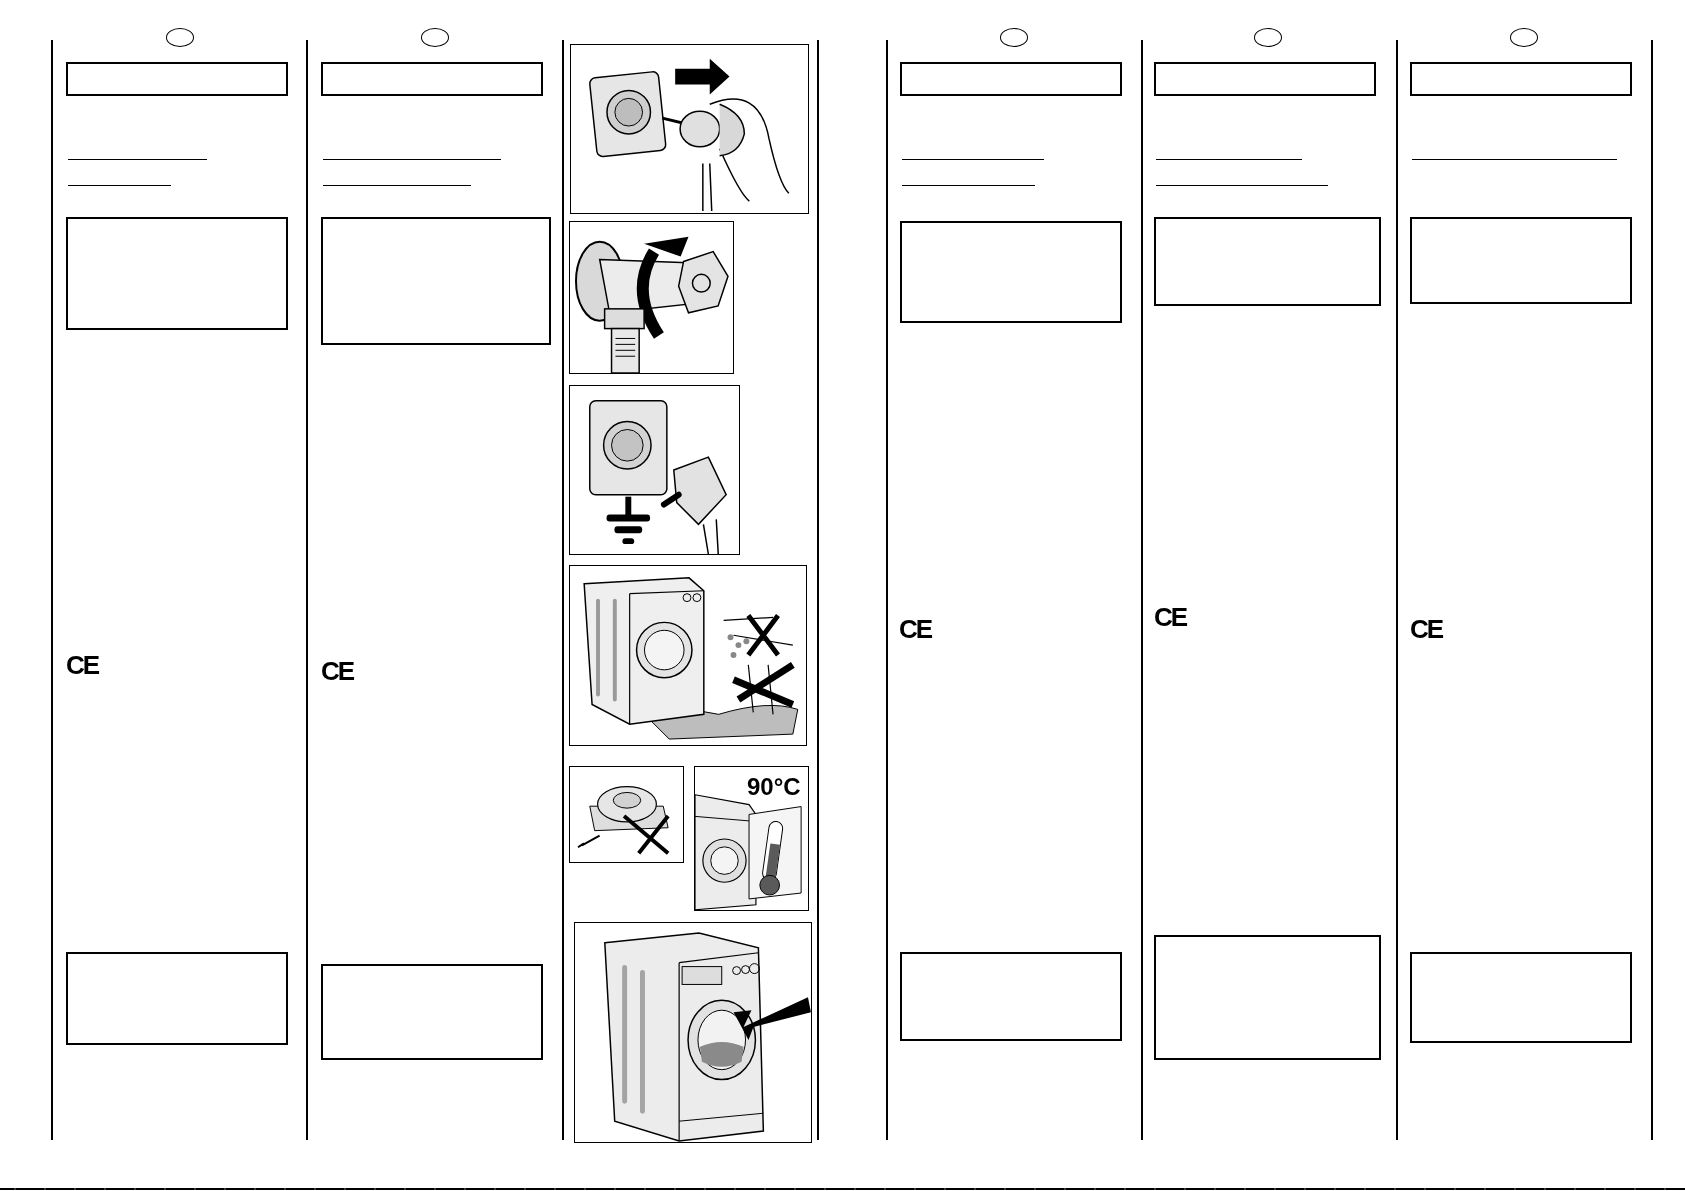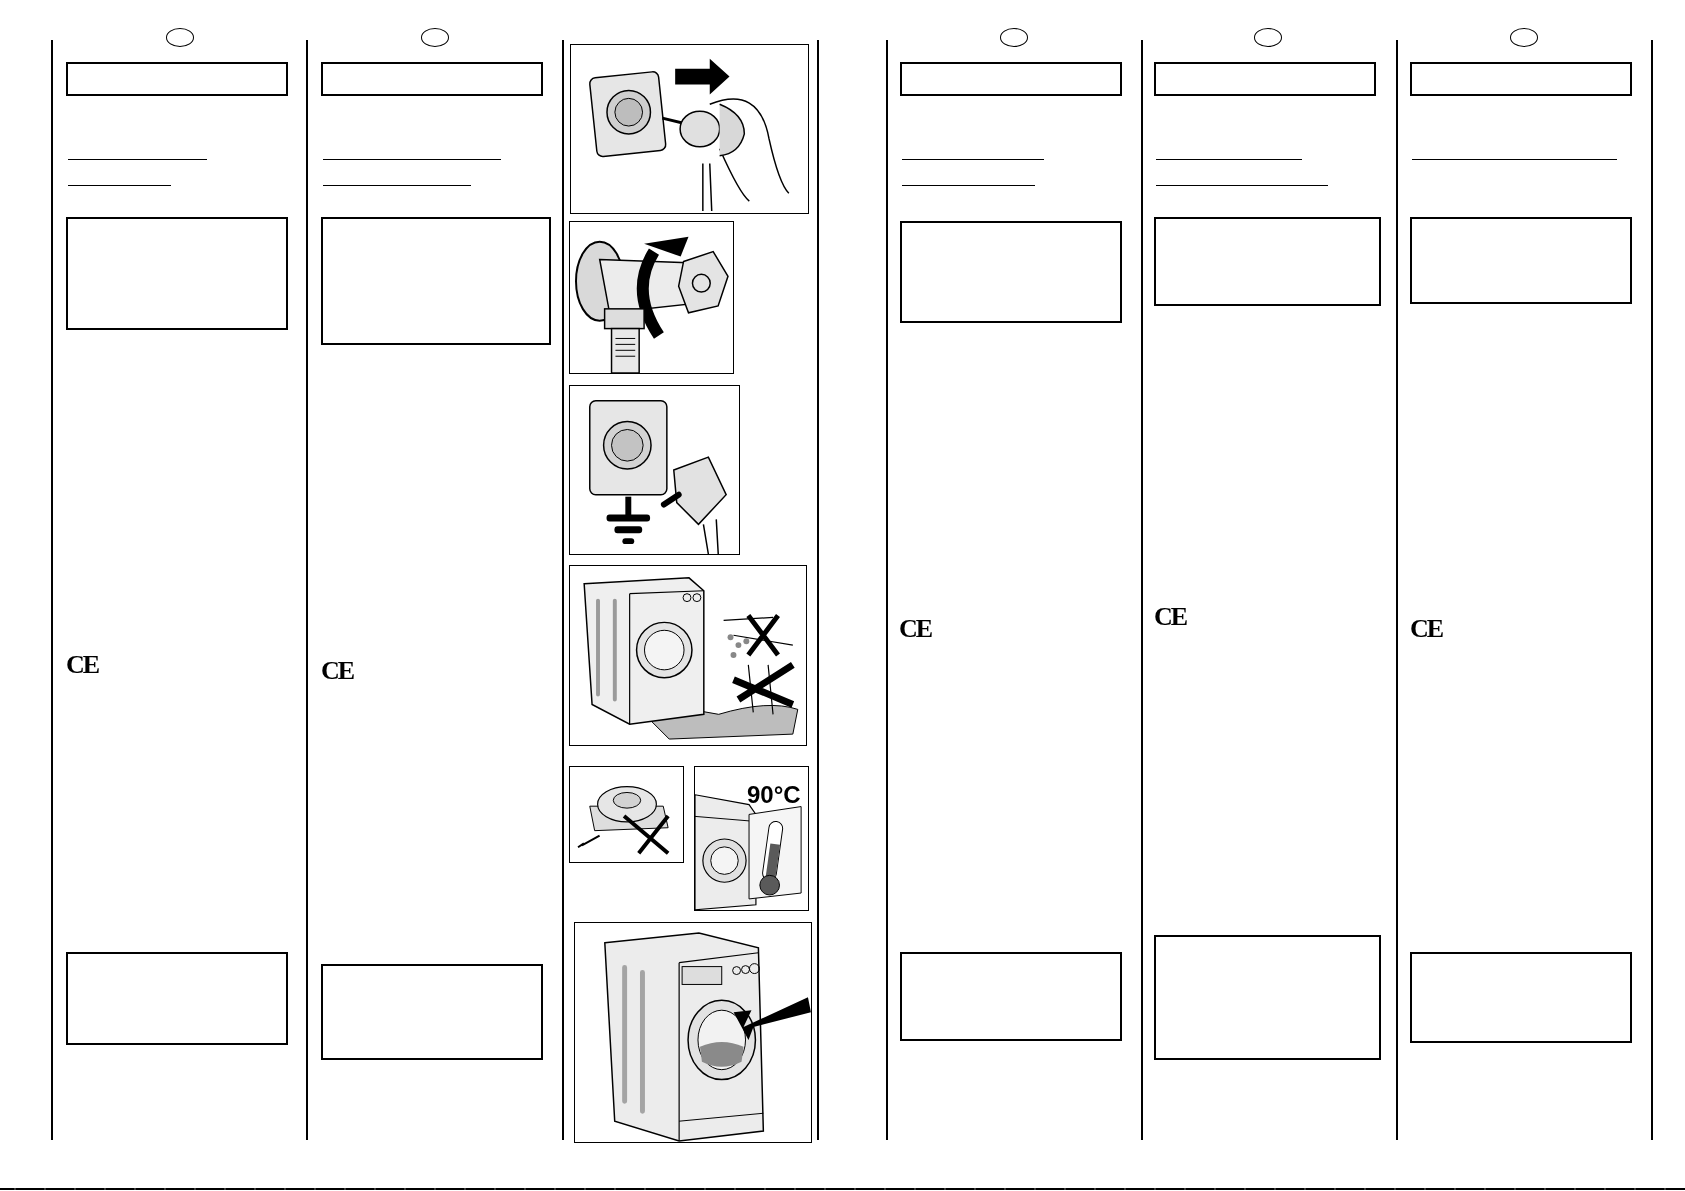--- a/index.html
+++ b/index.html
@@ -1,24 +1,24 @@
 <!DOCTYPE html>
 <html><head>
 <meta charset="utf-8">
 <style>
   html,body{margin:0;padding:0;background:#fff;}
   body{width:1685px;height:1191px;position:relative;overflow:hidden;font-family:"Liberation Sans",sans-serif;}
   .vline{position:absolute;width:2px;background:#000;}
   .oval{position:absolute;width:28px;height:19px;border:1px solid #000;border-radius:50%;box-sizing:border-box;}
   .box{position:absolute;border:2px solid #000;box-sizing:border-box;}
   .uline{position:absolute;height:1px;background:#000;}
-  .ce{position:absolute;font-family:Liberation Serif, serif;font-weight:bold;font-size:26px;letter-spacing:-2px;color:#000;line-height:1;}
+  .ce{position:absolute;font-family:Liberation Sans, sans-serif;font-weight:bold;font-size:26px;letter-spacing:-2px;color:#000;line-height:1;}
   .illus{position:absolute;border:1px solid #000;box-sizing:border-box;background:#fff;overflow:hidden;}
   .illus svg{width:100%;height:100%;display:block;}
-  .temp-label{position:absolute;font-family:"Liberation Sans",sans-serif;font-weight:bold;font-size:24px;color:#000;margin-top:8px;}
+  .temp-label{position:absolute;font-family:"Liberation Sans",sans-serif;font-weight:bold;font-size:24px;color:#000;}
   .bottom-rule{position:absolute;left:0;top:1188px;width:1685px;height:2px;background:repeating-linear-gradient(90deg,#000 0 14px,#3a3a3a 14px 16px,#000 16px 30px);}
 </style>
 </head>
 <body>
 
 <div class="vline" style="left:51px;top:40px;height:1100px;"></div>
 <div class="vline" style="left:306px;top:40px;height:1100px;"></div>
 <div class="vline" style="left:562px;top:40px;height:1100px;"></div>
 <div class="vline" style="left:817px;top:40px;height:1100px;"></div>
 <div class="vline" style="left:886px;top:40px;height:1100px;"></div>

